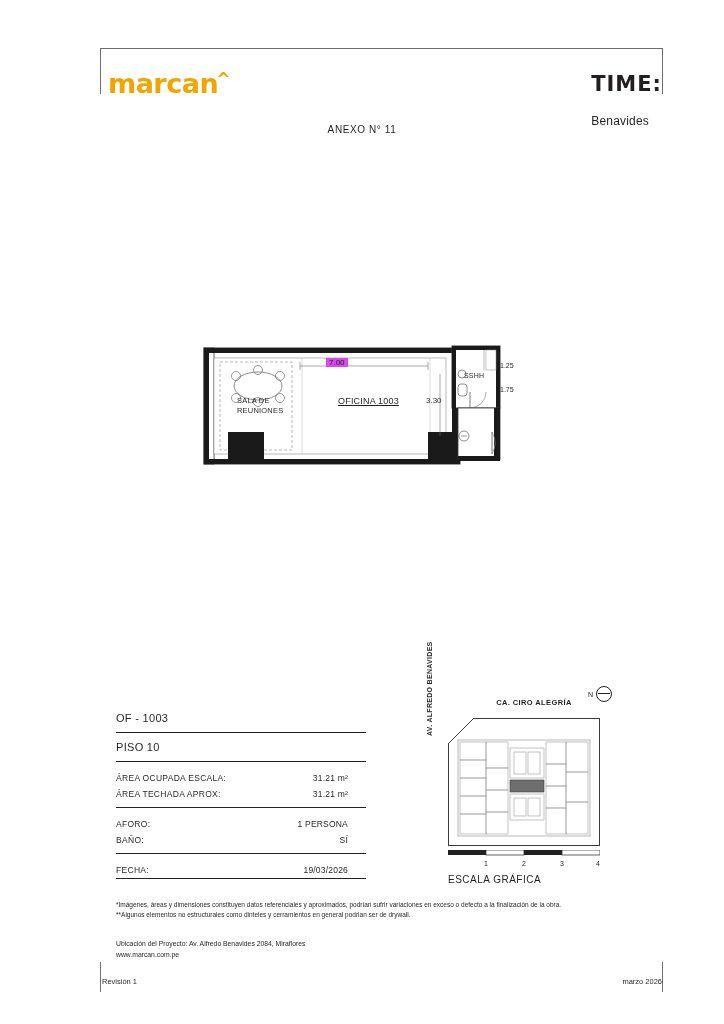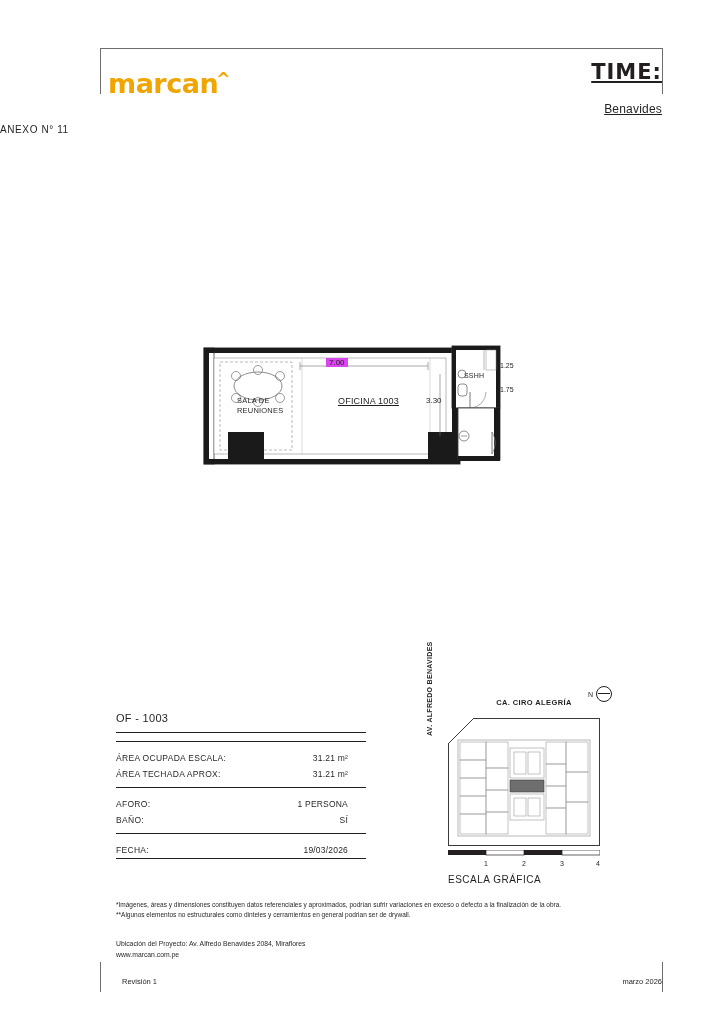--- a/index.html
+++ b/index.html
@@ -57,43 +57,41 @@
   }
   .logo .caret {
     font-size: 17px;
     vertical-align: 8px;
     margin-left: -2px;
   }
 
   .brand-right {
     position: absolute;
     right: 62px;
-    top: 60px;
-    text-align: right;
-    text-decoration: underline;
+    top: 72px;
   }
   .brand-right .time {
     font-size: 21px;
     font-weight: bold;
     letter-spacing: 1px;
     color: #231f20;
     font-family: "DejaVu Sans", sans-serif;
   }
   .brand-right .sub {
     font-size: 12px;
     color: #231f20;
     margin-top: 18px;
     letter-spacing: 0.2px;
   }
 
   .doc-title {
     position: absolute;
     left: 0; right: 0;
     top: 122px;
-    text-align: left;
+    text-align: center;
     font-size: 10px;
     line-height: 16px;
     letter-spacing: 0.6px;
     color: #231f20;
   }
 
   
   .plan {
     position: absolute;
     left: 200px;
@@ -217,21 +215,20 @@
     top: 938px;
     font-size: 6.8px;
     line-height: 11px;
     color: #231f20;
   }
   .footer-left {
     position: absolute;
     left: 102px;
     top: 977px;
     font-size: 7.5px;
-    padding-left: 20px;
   }
   .footer-right {
     position: absolute;
     right: 62px;
     top: 977px;
     font-size: 7.5px;
   }
 </style>
 </head>
 <body>
@@ -333,20 +330,21 @@
     <div style="position:absolute;left:264px;top:28px;font-size:7px;color:#231f20;letter-spacing:0.2px;">SSHH</div>
 
     <div style="position:absolute;left:300px;top:18px;font-size:7px;color:#231f20;">1.25</div>
 
     <div style="position:absolute;left:300px;top:42px;font-size:7px;color:#231f20;">1.75</div>
   </div>
 
   <div class="info">
     <div class="big">OF - 1003</div>
     <div class="rule"></div>
+    <div class="big">PISO 10</div>
     <div class="rule"></div>
 
     <div class="row">
       <span class="label">ÁREA OCUPADA ESCALA:</span>
       <span class="value">31.21 m²</span>
     </div>
     <div class="row">
       <span class="label">ÁREA TECHADA APROX:</span>
       <span class="value">31.21 m²</span>
     </div>

